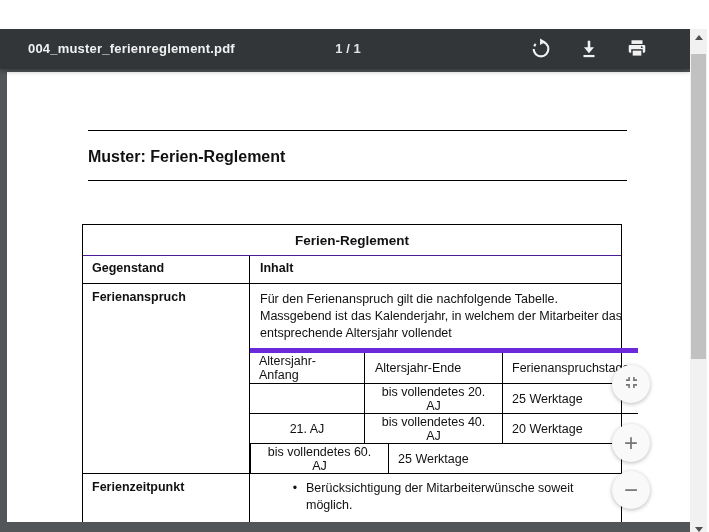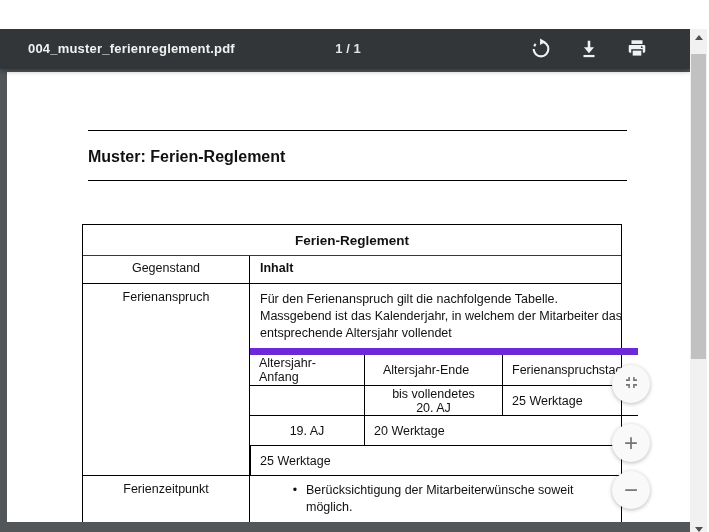--- a/index.html
+++ b/index.html
@@ -49,36 +49,36 @@
     border:1px solid #000; background:#fff; font-size:12.5px; color:#111;
   }
   .t-header {
     height:31px; line-height:31px; text-align:center; font-weight:bold;
     font-size:13.5px; border-bottom:1px solid #4c1d95;
   }
   .t-row { display:flex; border-bottom:1px solid #000; }
   .t-row.last { border-bottom:none; height:70px; }
   .c-label {
     width:167px; flex:none; border-right:1px solid #000;
-    font-weight:normal; padding:6px 9px;text-align:center;
+    font-weight:bold; padding:6px 9px;
   }
   .c-content { flex:1; padding:6px 10px; }
   .row-cols { height:28px; }
   .row-cols .c-label, .row-cols .c-content { padding-top:5px; padding-bottom:5px; }
   .row-cols .c-content { font-weight:bold; }
 
   .c-content.nopad { padding:0; display:flex; flex-direction:column; }
   .anspruch-text { padding:7px 10px 0 10px; line-height:17px; min-height:64px; }
 
   
-  .schedule { border-top:7px solid #6d28d9; }
+  .schedule { border-top:5px solid #6d28d9; }
   .s-row { display:flex; align-items:center; height:30px; }
   .s-row + .s-row { border-top:1px solid #000;text-align:center; }
   .s-c1 { width:114px; flex:none; padding:0 9px; }
-  .s-c2 { width:138px; flex:none; padding:0 18px; border-left:1px solid #000; align-self:stretch; display:flex; align-items:center; }
+  .s-c2 { width:138px; flex:none; padding:0 10px; border-left:1px solid #000; align-self:stretch; display:flex; align-items:center; }
   .s-c3 { flex:1; padding:0 9px; border-left:1px solid #000; align-self:stretch; display:flex; align-items:center; }
 
   
   .bullets { padding:6px 10px 0 10px; }
   .bullet { display:flex; line-height:17px; }
   .bullet .dot { width:22px; flex:none; text-align:center; margin-left:24px; }
   .bullet .btxt { flex:1; }
 
   
   .fab {
@@ -167,24 +167,26 @@
               <div class="s-c1">Altersjahr-Anfang</div>
               <div class="s-c2">Altersjahr-Ende</div>
               <div class="s-c3">Ferienanspruchstage</div>
             </div>
             <div class="s-row">
               <div class="s-c1"></div>
               <div class="s-c2">bis vollendetes 20. AJ</div>
               <div class="s-c3">25 Werktage</div>
             </div>
             <div class="s-row">
-              <div class="s-c1">19. AJ</div>
+              <div class="s-c1">21. AJ</div>
+              <div class="s-c2">bis vollendetes 40. AJ</div>
               <div class="s-c3">20 Werktage</div>
             </div>
             <div class="s-row">
+              <div class="s-c2">bis vollendetes 60. AJ</div>
               <div class="s-c3">25 Werktage</div>
             </div>
           </div>
         </div>
       </div>
 
       <div class="t-row last">
         <div class="c-label">Ferienzeitpunkt</div>
         <div class="c-content nopad">
           <div class="bullets">

